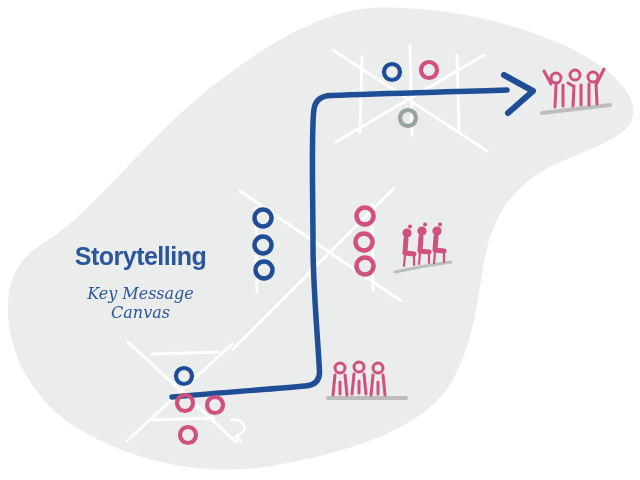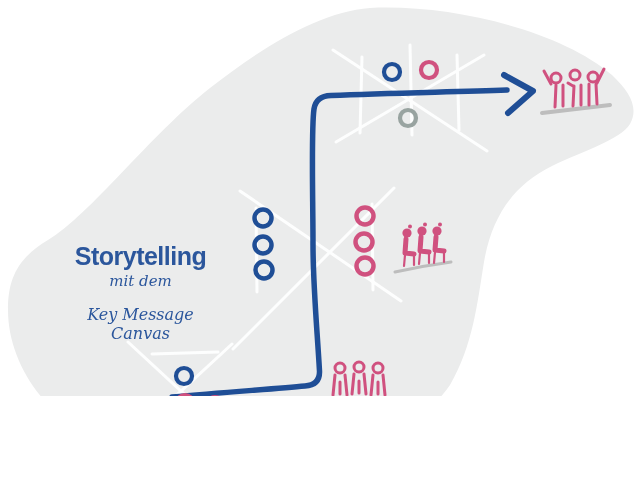--- a/index.html
+++ b/index.html
@@ -1,17 +1,17 @@
 <!DOCTYPE html>
 <html style="--background: #ffffff; --blob: #ebecec; --ink-blue: #1f4e96; --title-blue: #2b569c; --pink: #d0517f; --neutral-gray: #98a3a0; --platform-gray: #bdbdbd; --sketch-white: #ffffff;"><head>
 <meta charset="utf-8">
 <style>
   html,body{margin:0;padding:0;}
   body{background:#ffffff;font-family:"Liberation Sans", sans-serif;}
-  .stage{position:relative;width:640px;height:396px;background:var(--background,#fff);overflow:hidden;}
+  .stage{position:relative;width:640px;height:480px;background:var(--background,#fff);overflow:hidden;}
   .stage svg{position:absolute;left:0;top:0;}
 
   
   .blob{fill:var(--blob);}
   .stroke-white{stroke:var(--sketch-white);fill:none;stroke-linecap:round;}
   .stroke-blue{stroke:var(--ink-blue);fill:none;stroke-linecap:round;stroke-linejoin:round;}
   .stroke-pink{stroke:var(--pink);fill:none;stroke-linecap:round;stroke-linejoin:round;}
   .fill-pink{fill:var(--pink);stroke:none;}
   .stroke-gray{stroke:var(--platform-gray);fill:none;stroke-linecap:round;}
   .circle-blue{stroke:var(--ink-blue);fill:none;}
@@ -160,17 +160,16 @@
         <path d="M26 16 L24 36 M36 16 L38 36 M31 23 L31 35"></path>
 
         <circle cx="50" cy="10" r="5"></circle>
         <path d="M45 17 L43 37 M55 17 L57 37 M50 24 L50 36"></path>
       </g>
     </g>
   </svg>
 
   <div class="title-block">
     <div class="title-main">Storytelling</div>
-    <div class="title-sub1">mit dem</div>
     <div class="title-sub2">Key Message Canvas</div>
   </div>
 
 </div>
 
 </body></html>

